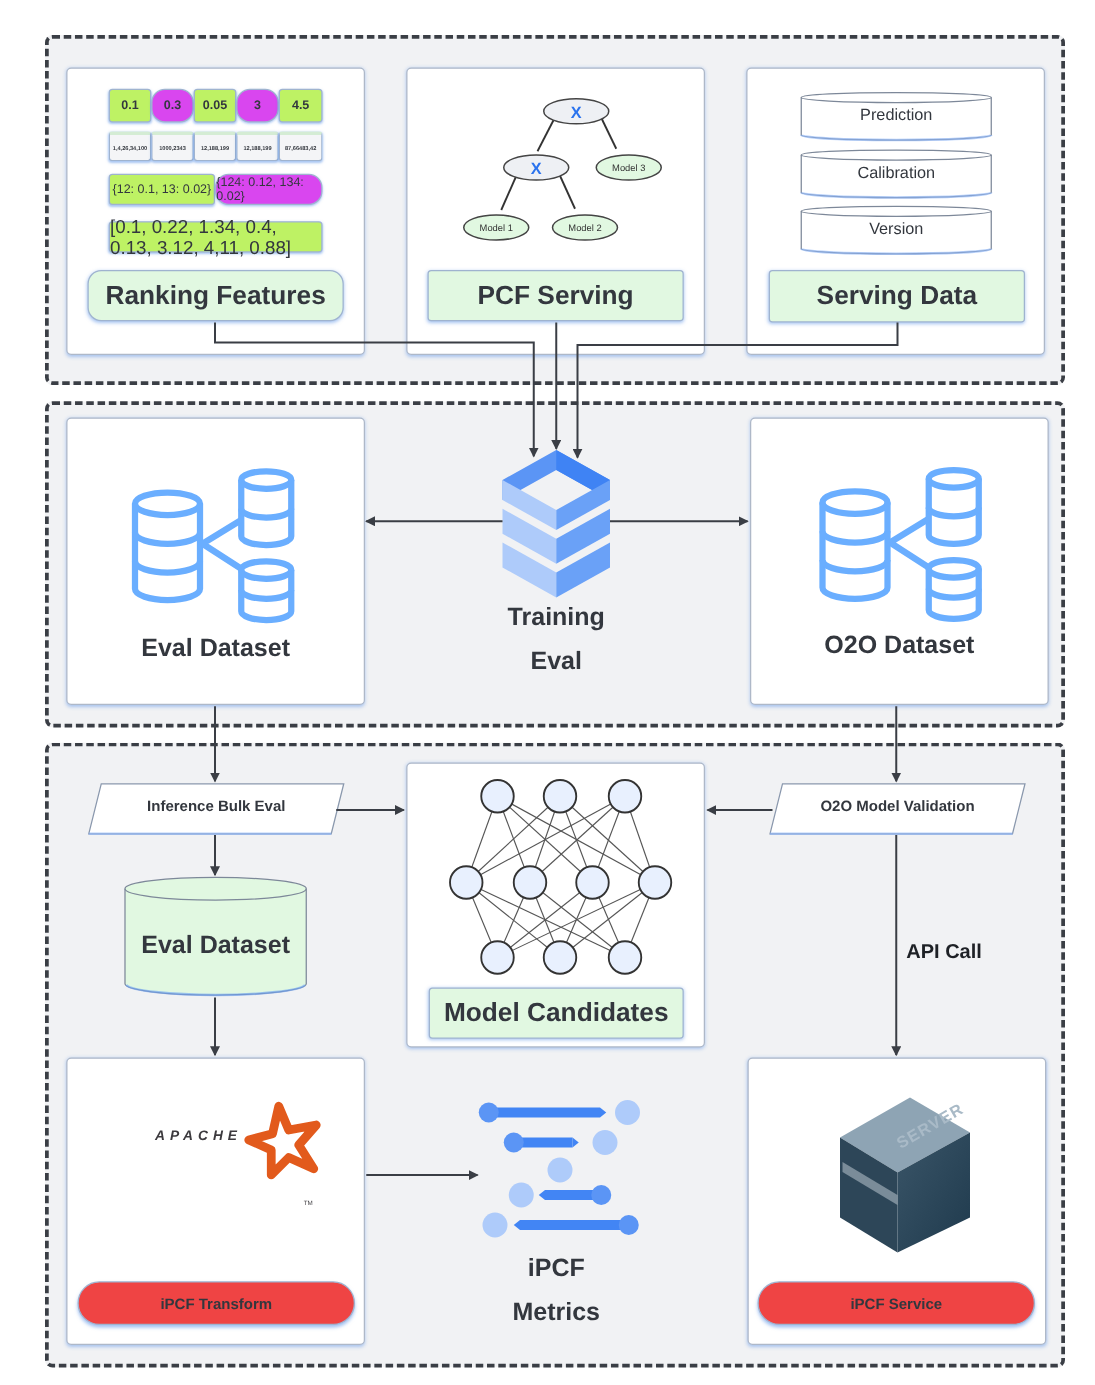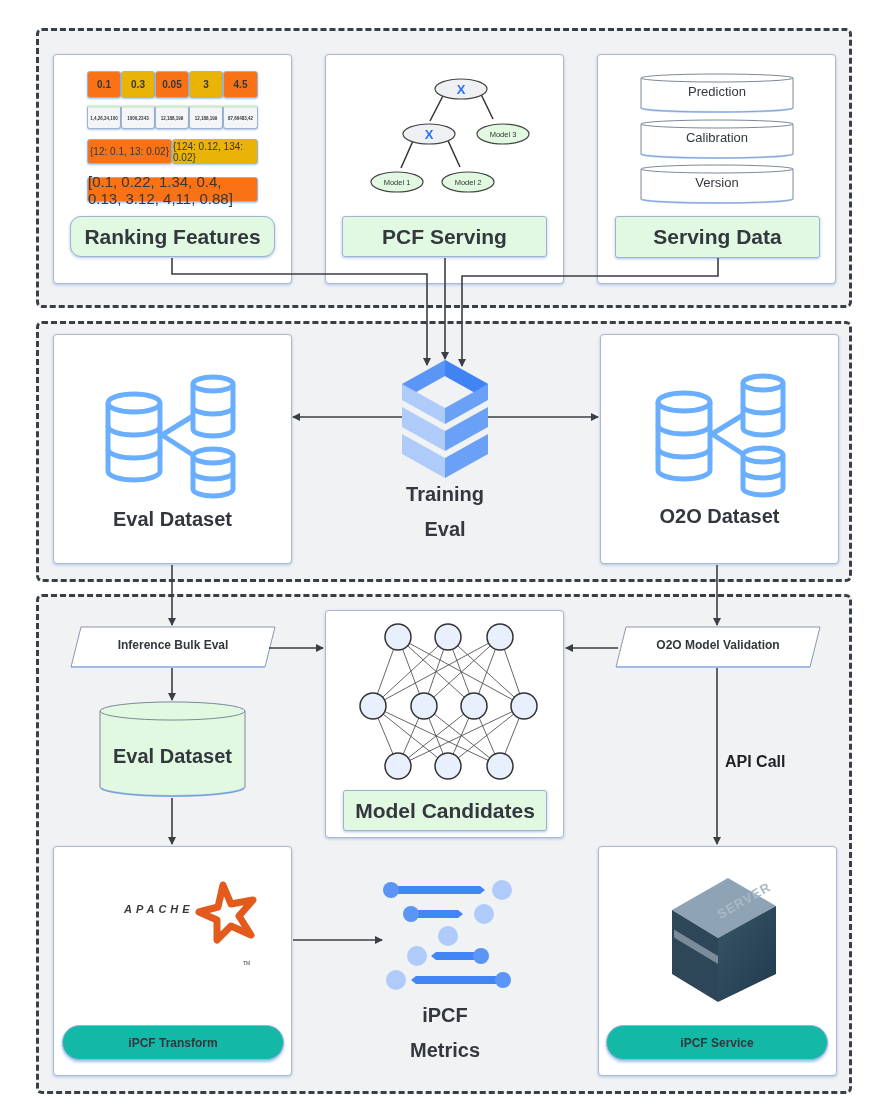--- a/index.html
+++ b/index.html
@@ -8,28 +8,28 @@
   .section { position:absolute; left:36px; width:816px; background:#f1f2f4;
              border:3px dashed #3a3e45; border-radius:6px; box-sizing:border-box; }
   .card { position:absolute; background:#fff; border:1px solid #aeb8c8; border-radius:4px;
           box-shadow:0 1px 3px rgba(80,140,230,.45); box-sizing:border-box; }
   .green-label { position:absolute; background:#e1f8e1; border:1px solid #9fb3cf; border-radius:3px;
           box-shadow:0 1px 3px rgba(80,140,230,.5); font-weight:bold; font-size:21px; color:#33373e;
           display:flex; align-items:center; justify-content:center; box-sizing:border-box; }
   .cell { position:absolute; height:27px; border:1px solid #9fb3cf; border-radius:3px; box-sizing:border-box;
           display:flex; align-items:center; justify-content:center; font-size:10px; font-weight:bold; color:#33373e;
           box-shadow:0 1px 2px rgba(80,140,230,.5); }
-  .cell.g { background:#f97316; } .cell.w { background:#eab308; }
+  .cell.g { background:#bef264; } .cell.w { background:#d946ef;border-radius:11px; }
   .cell.tiny { font-size:4.5px; height:24px; background:#f4f5f7; border-top:3px solid #d4ecd4; }
   .db { position:absolute; left:640px; width:154px; height:40px; }
   .db-label { position:absolute; left:0; right:0; top:11px; text-align:center; font-size:13px; color:#33373e; }
   .big-label { position:absolute; font-weight:bold; font-size:20px; color:#33373e; text-align:center; }
   .para { position:absolute; height:40px; }
   .para-label { position:absolute; left:0; right:0; top:12px; text-align:center; font-size:12px; font-weight:bold; color:#33373e; }
-  .pill { position:absolute; height:35px; background:#14b8a6; border:1px solid #9fb3cf; border-radius:18px;
+  .pill { position:absolute; height:35px; background:#ef4444; border:1px solid #9fb3cf; border-radius:18px;
           box-shadow:0 2px 3px rgba(80,140,230,.55); display:flex; align-items:center; justify-content:center;
           font-size:12px; font-weight:bold; color:#33373e; box-sizing:border-box; }
   svg { position:absolute; overflow:visible; }
   .abs { position:absolute; }
 </style>
 </head>
 <body>
 
 <div class="section" style="top:28px;height:280px;"></div>
 

